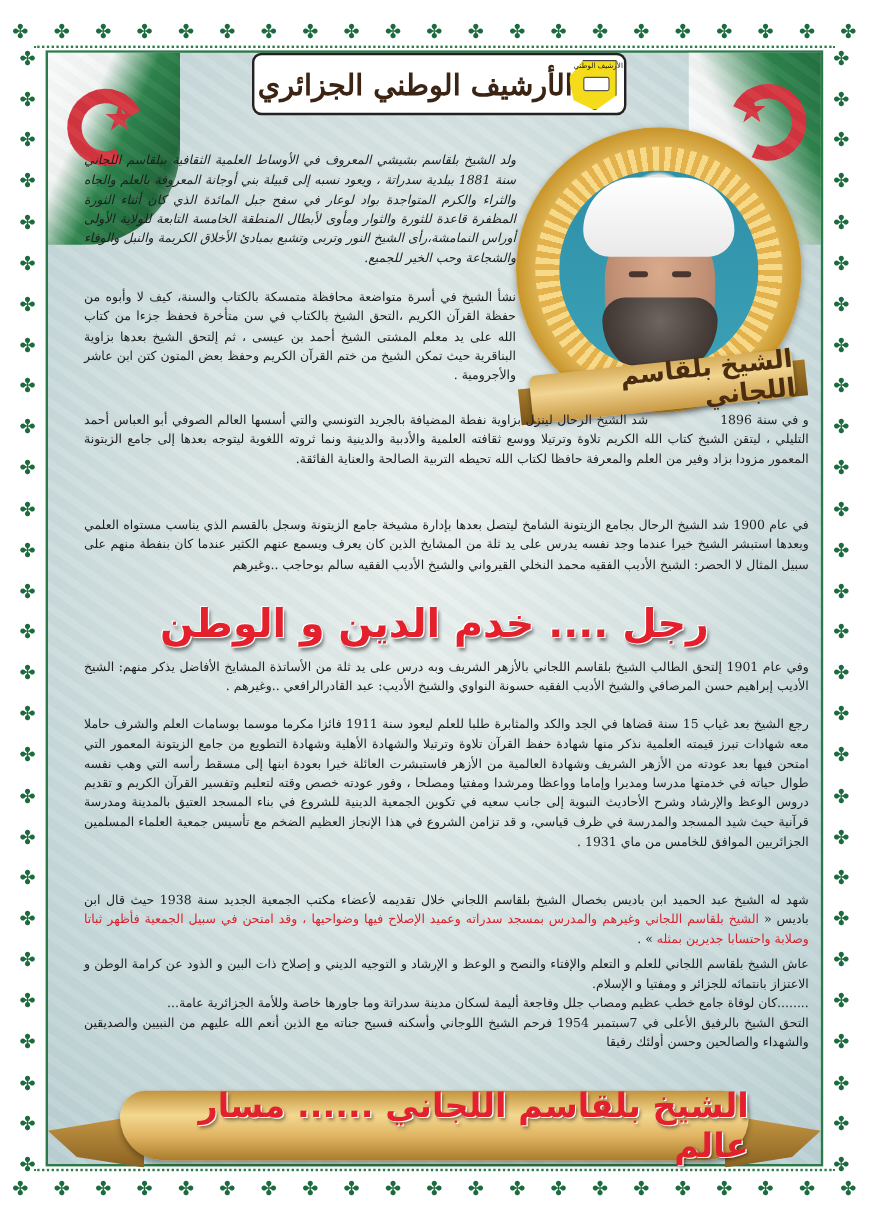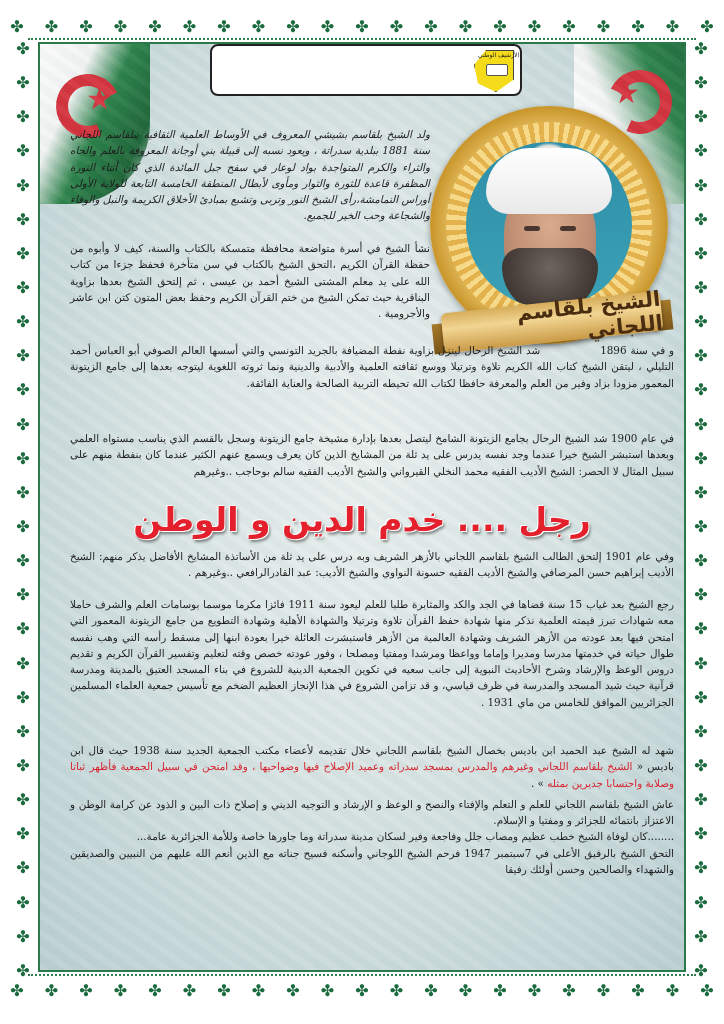--- a/index.html
+++ b/index.html
@@ -195,20 +195,21 @@
       <div class="crescent"></div>
       <div class="star">★</div>
     </div>
     <div class="flag right">
       <div class="crescent"></div>
       <div class="star">★</div>
     </div>
   </div>
 
   <div class="header-box">
+    <span class="header-title">الأرشيف الوطني الجزائري</span>
     <div class="logo">
       <div class="logo-shape"></div>
       <div class="logo-book"></div>
       <div class="logo-text">الأرشيف الوطني</div>
     </div>
   </div>
 
   <div class="medallion">
     <div class="ring"></div>
     <div class="photo">
@@ -231,17 +232,24 @@
   <p class="txt-block p2" style="margin:0">نشأ الشيخ في أسرة متواضعة محافظة متمسكة بالكتاب والسنة، كيف لا وأبوه من حفظة القرآن الكريم ،التحق الشيخ بالكتاب في سن متأخرة فحفظ جزءا من كتاب الله على يد معلم المشتى الشيخ أحمد بن عيسى ، ثم إلتحق الشيخ بعدها بزاوية البناقرية حيث تمكن الشيخ من ختم القرآن الكريم وحفظ بعض المتون كتن ابن عاشر والأجرومية .</p>
   <p class="txt-block p3" style="margin:0"><span>و في سنة</span> <span>1896</span><span class="year-gap"></span><span>شد الشيخ الرحال لينزل بزاوية نفطة المضيافة بالجريد التونسي والتي أسسها العالم الصوفي أبو العباس أحمد التليلي ، ليتقن الشيخ كتاب الله الكريم تلاوة وترتيلا ووسع ثقافته العلمية والأدبية والدينية ونما ثروته اللغوية ليتوجه بعدها إلى جامع الزيتونة المعمور مزودا بزاد وفير من العلم والمعرفة حافظا لكتاب الله تحيطه التربية الصالحة والعناية الفائقة.</span></p>
   <p class="txt-block p4" style="margin:0">في عام 1900 شد الشيخ الرحال بجامع الزيتونة الشامخ ليتصل بعدها بإدارة مشيخة جامع الزيتونة وسجل بالقسم الذي يناسب مستواه العلمي وبعدها استبشر الشيخ خيرا عندما وجد نفسه يدرس على يد ثلة من المشايخ الذين كان يعرف ويسمع عنهم الكثير عندما كان بنفطة منهم على سبيل المثال لا الحصر: الشيخ الأديب الفقيه محمد النخلي القيرواني والشيخ الأديب الفقيه سالم بوحاجب ..وغيرهم</p>
 
   <div class="headline">رجل .... خدم الدين و الوطن</div>
 
   <p class="txt-block p5" style="margin:0">وفي عام 1901 إلتحق الطالب الشيخ بلقاسم اللجاني بالأزهر الشريف وبه درس على يد ثلة من الأساتذة المشايخ الأفاضل يذكر منهم: الشيخ الأديب إبراهيم حسن المرصافي والشيخ الأديب الفقيه حسونة النواوي والشيخ الأديب: عبد القادرالرافعي ..وغيرهم .</p>
   <p class="txt-block p6" style="margin:0">رجع الشيخ بعد غياب 15 سنة قضاها في الجد والكد والمثابرة طلبا للعلم ليعود سنة 1911 فائزا مكرما موسما بوسامات العلم والشرف حاملا معه شهادات تبرز قيمته العلمية نذكر منها شهادة حفظ القرآن تلاوة وترتيلا والشهادة الأهلية وشهادة التطويع من جامع الزيتونة المعمور التي امتحن فيها بعد عودته من الأزهر الشريف وشهادة العالمية من الأزهر فاستبشرت العائلة خيرا بعودة ابنها إلى مسقط رأسه التي وهب نفسه طوال حياته في خدمتها مدرسا ومديرا وإماما وواعظا ومرشدا ومفتيا ومصلحا ، وفور عودته خصص وقته لتعليم وتفسير القرآن الكريم و تقديم دروس الوعظ والإرشاد وشرح الأحاديث النبوية إلى جانب سعيه في تكوين الجمعية الدينية للشروع في بناء المسجد العتيق بالمدينة ومدرسة قرآنية حيث شيد المسجد والمدرسة في ظرف قياسي، و قد تزامن الشروع في هذا الإنجاز العظيم الضخم مع تأسيس جمعية العلماء المسلمين الجزائريين الموافق للخامس من ماي 1931 .</p>
   <p class="txt-block p7" style="margin:0"><span>شهد له الشيخ عبد الحميد ابن باديس بخصال الشيخ بلقاسم اللجاني خلال تقديمه لأعضاء مكتب الجمعية الجديد سنة 1938 حيث قال ابن باديس «</span> <span class="red">الشيخ بلقاسم اللجاني وغيرهم والمدرس بمسجد سدراته وعميد الإصلاح فيها وضواحيها ، وقد امتحن في سبيل الجمعية فأظهر ثباتا وصلابة واحتسابا جديرين بمثله</span> <span>» .</span></p>
   <p class="txt-block p8" style="margin:0">عاش الشيخ بلقاسم اللجاني للعلم و التعلم والإفتاء والنصح و الوعظ و الإرشاد و التوجيه الديني و إصلاح ذات البين و الذود عن كرامة الوطن و الاعتزاز بانتمائه للجزائر و ومفتيا و الإسلام.</p>
-  <p class="txt-block p9" style="margin:0">........كان لوفاة الشيخ خطب عظيم ومصاب جلل وفاجعة وفير لسكان مدينة سدراتة وما جاورها خاصة وللأمة الجزائرية عامة...</p>
-  <p class="txt-block p10" style="margin:0">التحق الشيخ بالرفيق الأعلى في 7سبتمبر 1947 فرحم الشيخ اللوجاني وأسكنه فسيح جناته مع الذين أنعم الله عليهم من النبيين والصديقين والشهداء والصالحين وحسن أولئك رفيقا</p>
-
+  <p class="txt-block p9" style="margin:0">........كان لوفاة جامع خطب عظيم ومصاب جلل وفاجعة أليمة لسكان مدينة سدراتة وما جاورها خاصة وللأمة الجزائرية عامة...</p>
+  <p class="txt-block p10" style="margin:0">التحق الشيخ بالرفيق الأعلى في 7سبتمبر 1954 فرحم الشيخ اللوجاني وأسكنه فسيح جناته مع الذين أنعم الله عليهم من النبيين والصديقين والشهداء والصالحين وحسن أولئك رفيقا</p>
+
+  <div class="bottom-ribbon">
+    <div class="tail l"></div>
+    <div class="tail r"></div>
+    <div class="band">
+      <span class="txt">الشيخ بلقاسم اللجاني ...... مسار عالم</span>
+    </div>
+  </div>
 
 </div>
 
 </body></html>

